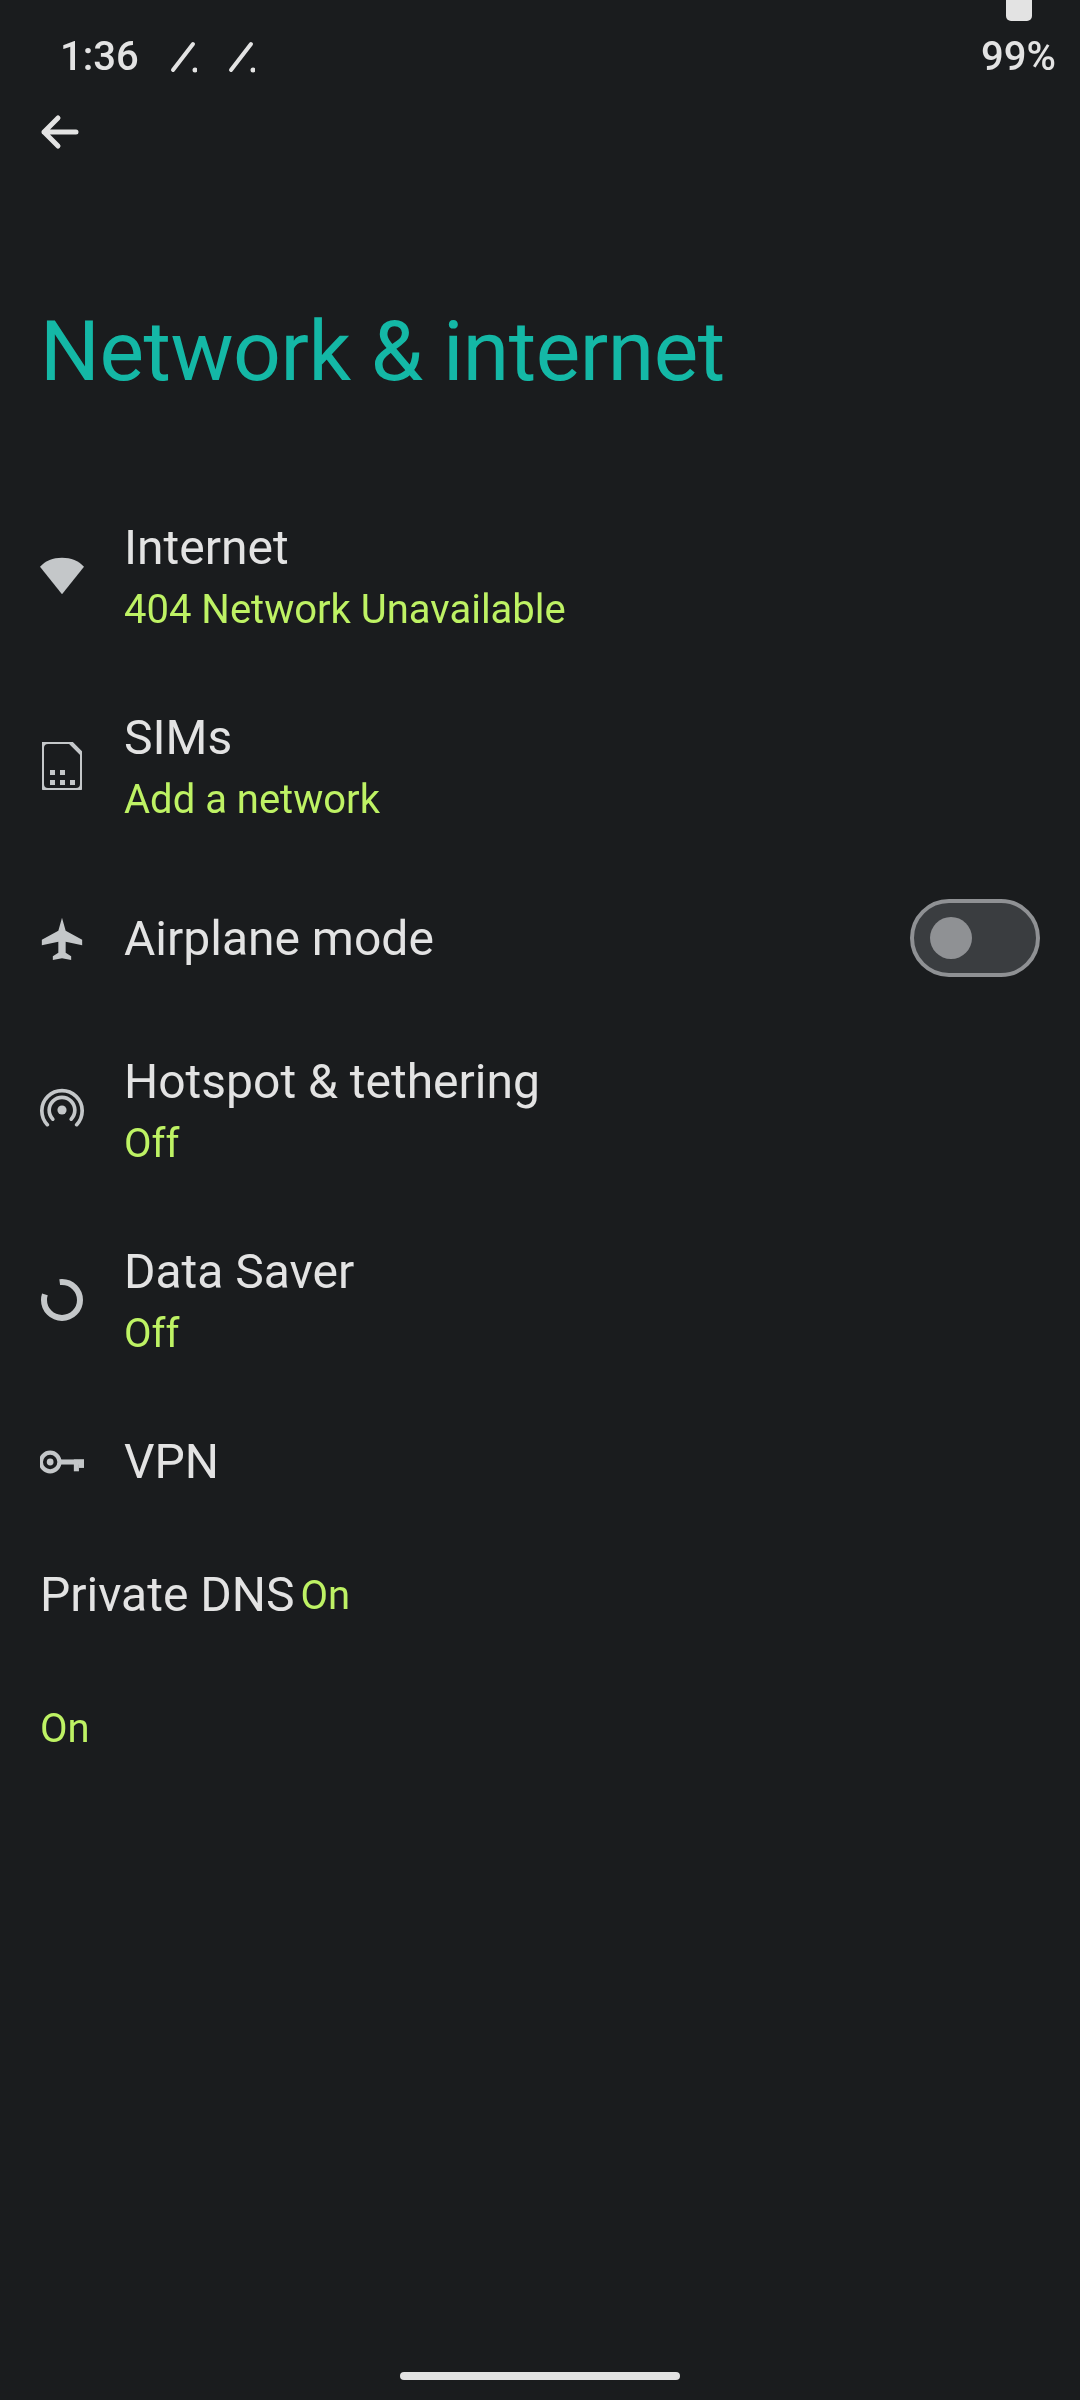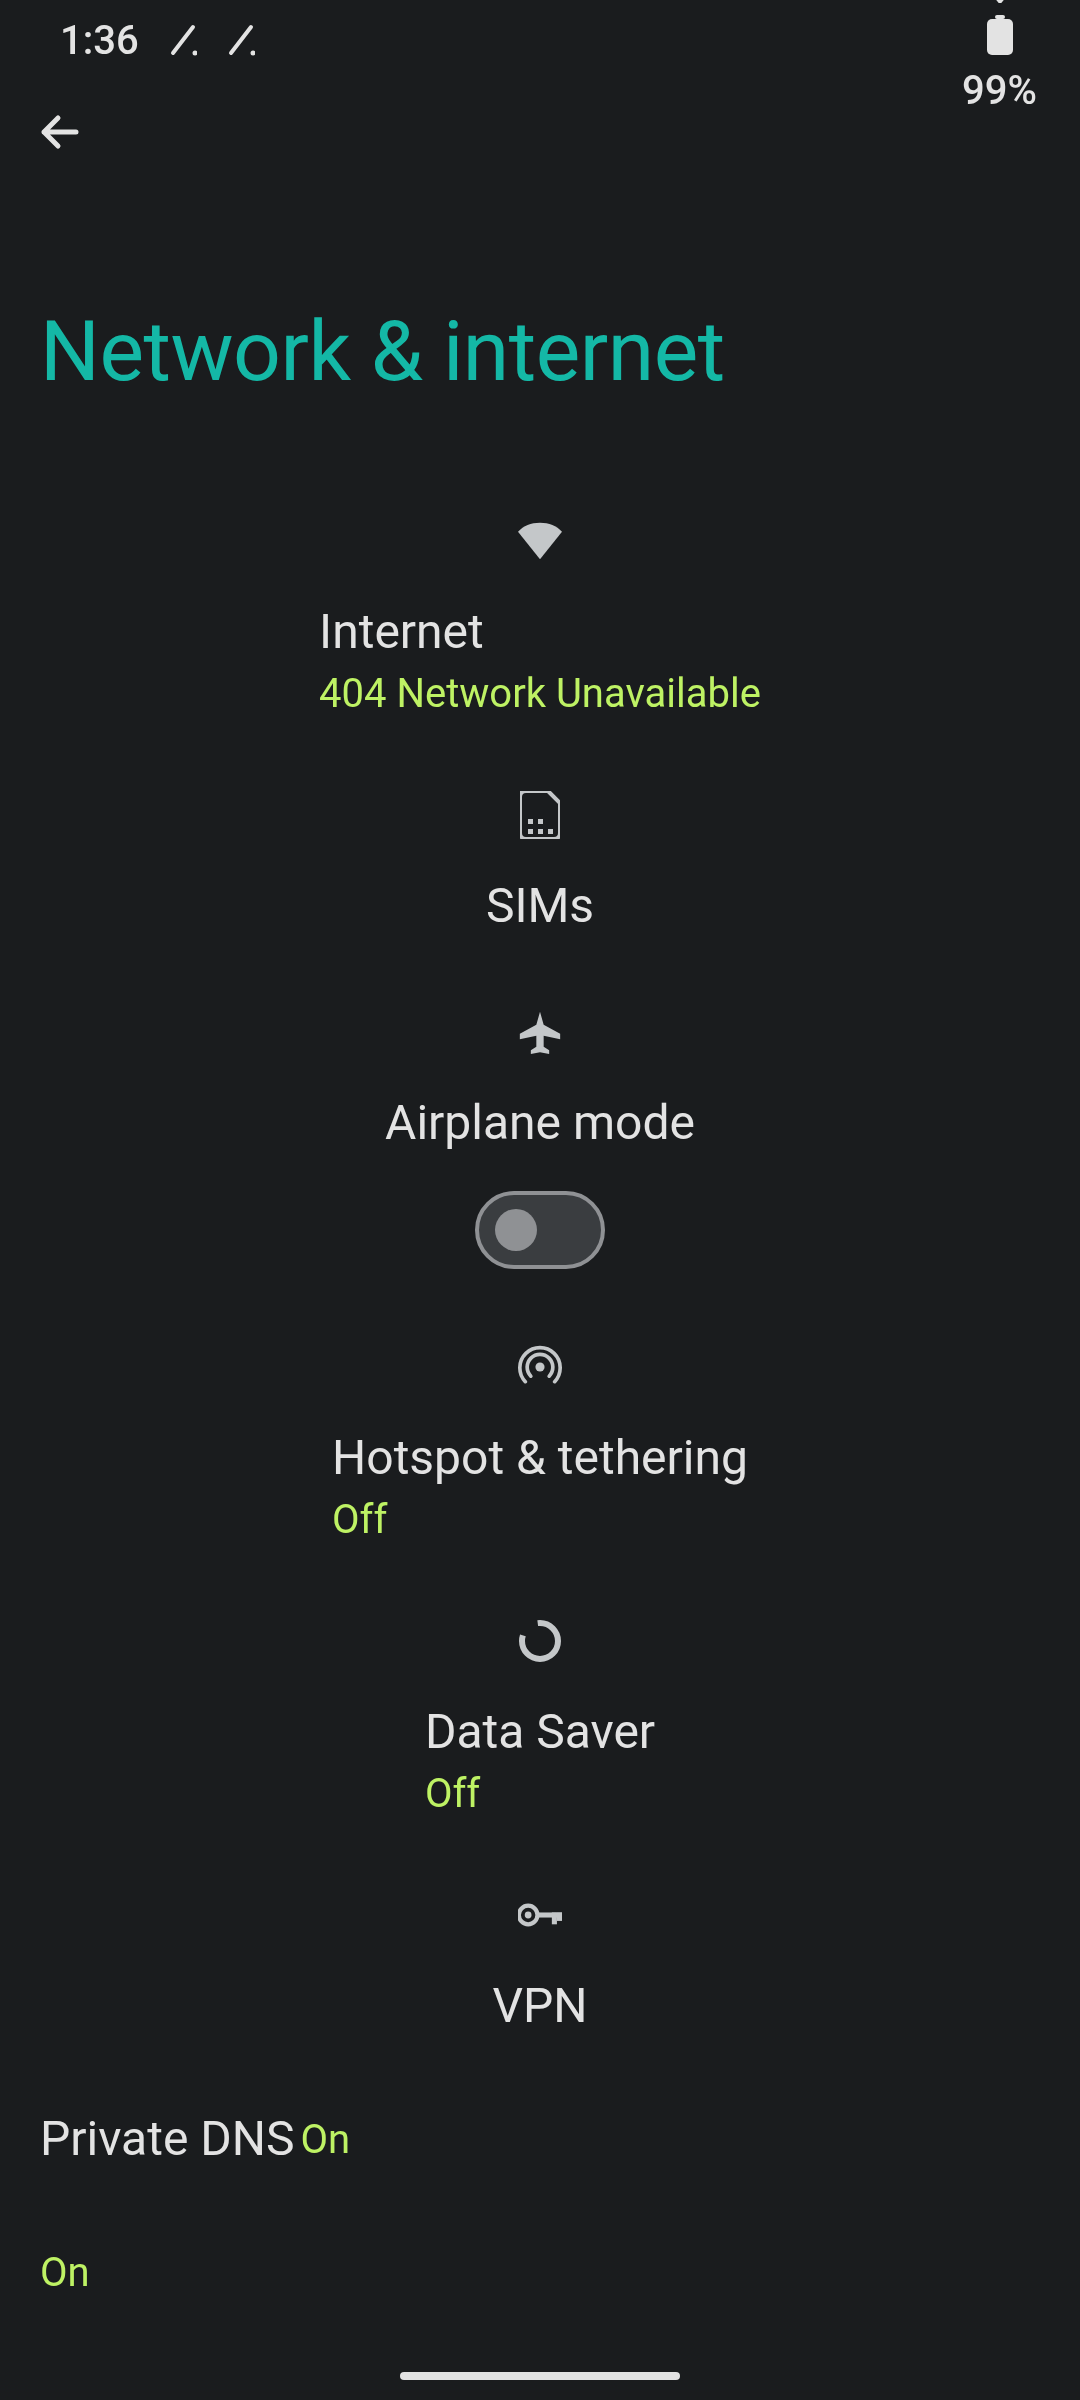--- a/index.html
+++ b/index.html
@@ -12,23 +12,23 @@
     height: 2400px;
     background: #1a1c1e;
     font-family: 'Roboto', 'Segoe UI', Arial, sans-serif;
     color: #e3e3e3;
     overflow: hidden;
     position: relative;
   }
   .status-bar {
     height: 80px;
     display: flex;
-    align-items: center;
+    align-items: flex-end;
     justify-content: space-between;
-    padding: 0 43px 0 60px;
+    padding: 0 24px 0 60px;
     font-size: 40px;
     font-weight: 500;
   }
   .status-left {
     display: flex;
     align-items: center;
     gap: 30px;
   }
   .status-right {
     display: flex;
@@ -55,21 +55,20 @@
     font-weight: 400;
     color: #14b8a6;
     padding: 140px 40px 80px 40px;
     letter-spacing: -0.5px;
   }
   .setting-item {
     display: flex;
     align-items: center;
     padding: 38px 40px 38px 40px;
     gap: 40px;
-    flex-direction: column;
   }
   .icon-slot {
     width: 44px;
     height: 44px;
     display: flex;
     align-items: center;
     justify-content: center;
     color: #c4c7c9;
   }
   .text-col {
@@ -189,20 +188,21 @@
       <path d="M 6 0 L 28 0 L 40 12 L 40 42 C 40 45 38 48 34 48 L 6 48 C 2 48 0 45 0 42 L 0 6 C 0 2 2 0 6 0 Z" fill="none" stroke="#c4c7c9" stroke-width="4"></path>
       <rect x="8" y="28" width="5" height="5" fill="#c4c7c9"></rect>
       <rect x="18" y="28" width="5" height="5" fill="#c4c7c9"></rect>
       <rect x="8" y="38" width="5" height="5" fill="#c4c7c9"></rect>
       <rect x="18" y="38" width="5" height="5" fill="#c4c7c9"></rect>
       <rect x="28" y="38" width="5" height="5" fill="#c4c7c9"></rect>
     </svg>
   </div>
   <div class="text-col">
     <div class="item-title">SIMs</div>
+    <div class="item-subtitle">Add a network</div>
   </div>
 </div>
 
 <div class="setting-item">
   <div class="icon-slot">
     <svg width="48" height="48" viewBox="0 0 48 48">
       <path d="M24 2 L28 16 L46 26 L46 32 L28 28 L28 40 L34 44 L34 48 L24 46 L14 48 L14 44 L20 40 L20 28 L2 32 L2 26 L20 16 L24 2 Z" fill="#c4c7c9"></path>
     </svg>
   </div>
   <div class="text-col">

